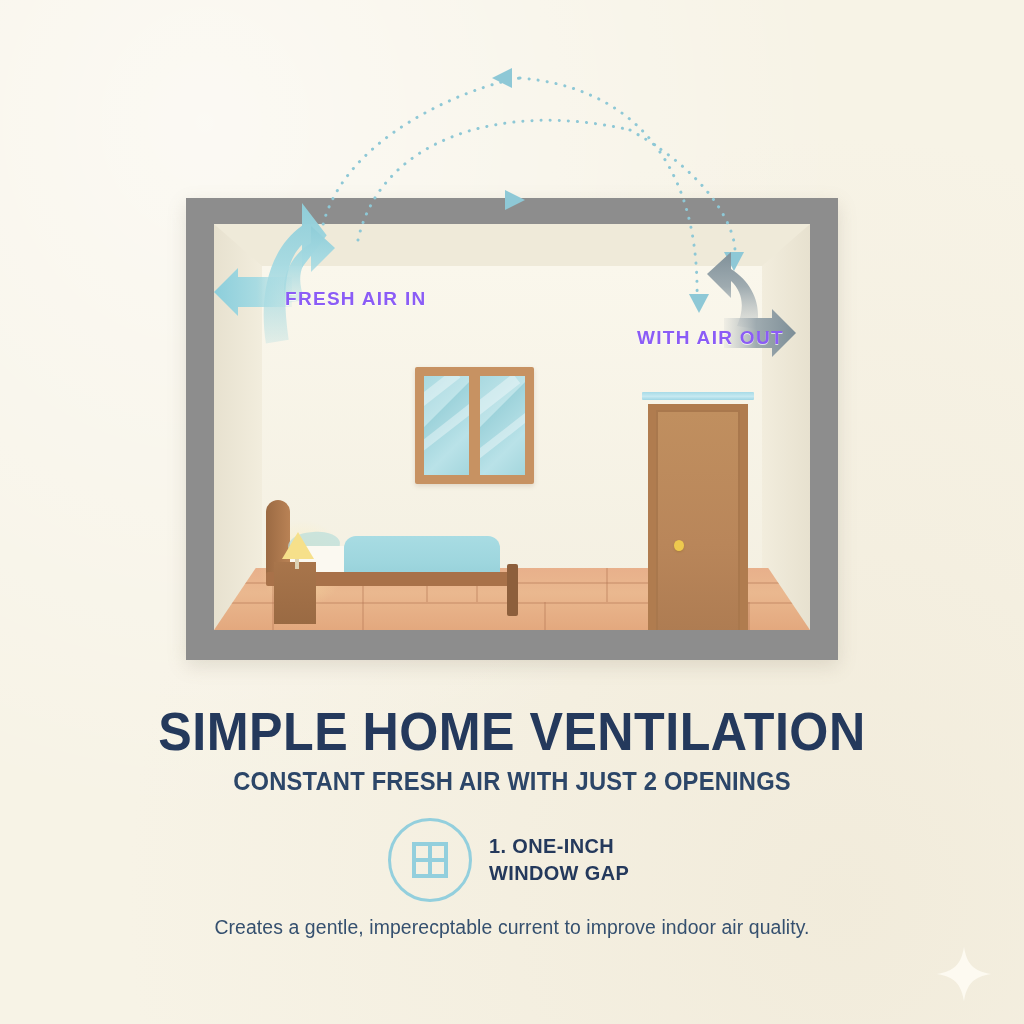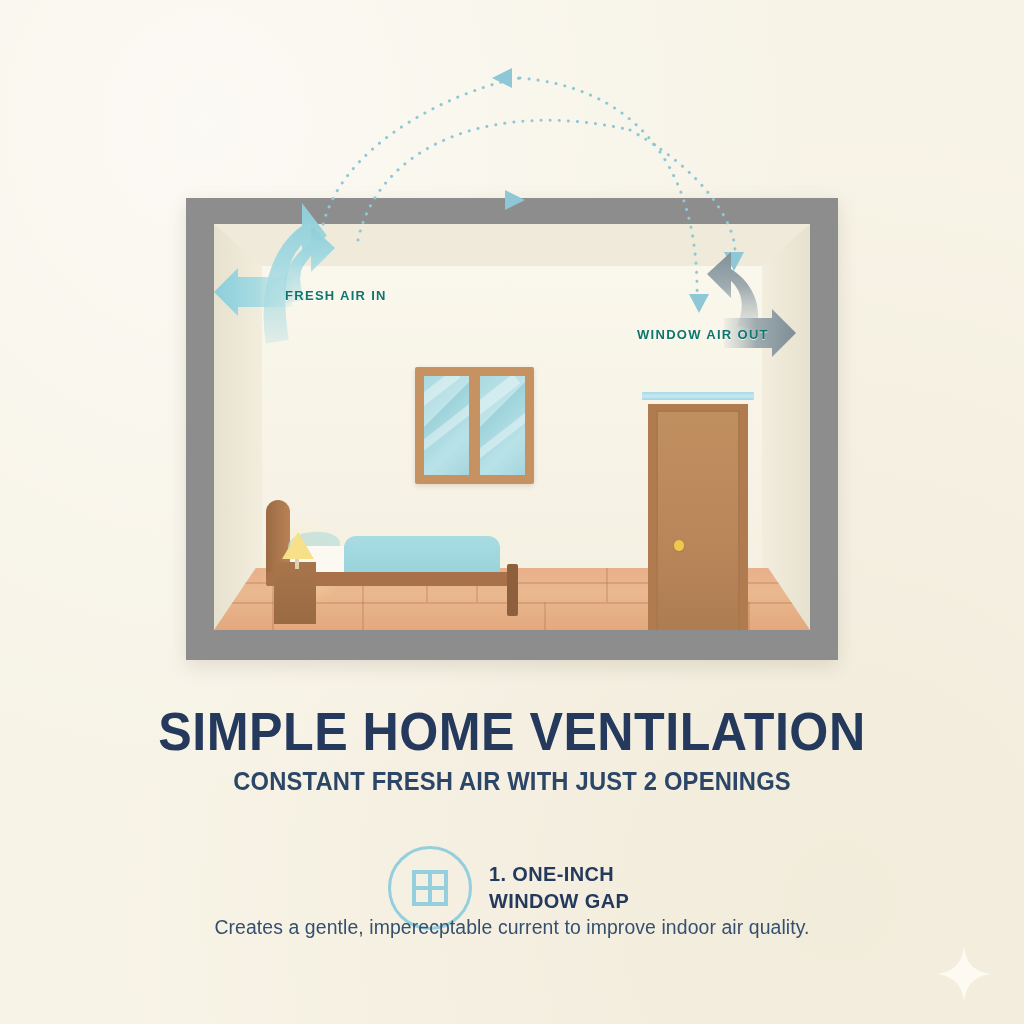--- a/index.html
+++ b/index.html
@@ -141,42 +141,42 @@
     position:absolute;left:-4px;top:18px;width:92px;height:92px;border-radius:50%;
     background:radial-gradient(circle,rgba(255,238,170,.55) 0%,rgba(255,238,170,0) 68%);
   }
 
   
   .flow-svg{position:absolute;left:0;top:0;width:1024px;height:700px;pointer-events:none;}
 
   
   .flow-label{
     position:absolute;
-    color:#0f766e;font-weight:700;letter-spacing:1.3px;
-    font-size:13px;
+    color:#8b5cf6;font-weight:700;letter-spacing:1.3px;
+    font-size:19px;
     text-shadow:0 1px 0 rgba(255,255,255,.7);
     white-space:nowrap;
   }
   .label-in{left:285px;top:288px;}
   .label-out{left:637px;top:327px;}
 
   
   .title{
     position:absolute;left:0;top:700px;width:1024px;text-align:center;
     color:#24395c;font-weight:700;font-size:54px;letter-spacing:.5px;
     transform:scaleX(.93);
   }
   .subtitle{
     position:absolute;left:0;top:767px;width:1024px;text-align:center;
     color:#2c4668;font-weight:700;font-size:25px;letter-spacing:.2px;
     transform:scaleX(.95);
   }
 
   .features{
-    position:absolute;left:0;top:846px;width:1024px;
+    position:absolute;left:0;top:818px;width:1024px;
     display:flex;justify-content:center;gap:112px;
   }
   .feature{display:flex;align-items:center;gap:17px;}
   .f-circle{
     width:78px;height:78px;border-radius:50%;
     border:3px solid #93cfdd;
     display:flex;align-items:center;justify-content:center;
     flex:0 0 auto;
   }
   .f-text{
@@ -303,21 +303,21 @@
     <path d="M305,300 C297,282 299,266 311,255 L311,272 L335,248 L311,226 L311,243 C287,258 280,283 286,303 Z" fill="url(#gBlue)"></path>
 
     <path d="M292,287 L292,277 L238,277 L238,268 L214,292 L238,316 L238,307 L292,307 L292,297 Z" fill="url(#gBlueFlat)"></path>
 
     <path d="M719,330 C727,312 725,296 713,285 L713,302 L689,278 L713,256 L713,273 C737,288 744,313 738,333 Z" fill="url(#gGray)" transform="translate(18,-4)"></path>
 
     <path d="M724,328 L724,318 L772,318 L772,309 L796,333 L772,357 L772,348 L724,348 L724,338 Z" fill="url(#gGrayFlat)"></path>
   </svg>
 
   <div class="flow-label label-in">FRESH AIR IN</div>
-  <div class="flow-label label-out">WINDOW AIR OUT</div>
+  <div class="flow-label label-out">WITH AIR OUT</div>
 
   <div class="title">SIMPLE HOME VENTILATION</div>
   <div class="subtitle">CONSTANT FRESH AIR WITH JUST 2 OPENINGS</div>
 
   <div class="features">
 
     <div class="feature">
       <div class="f-circle">
         <svg width="40" height="40" viewBox="0 0 40 40">
           <rect x="4" y="4" width="32" height="32" fill="none" stroke="#93cfdd" stroke-width="4"></rect>

